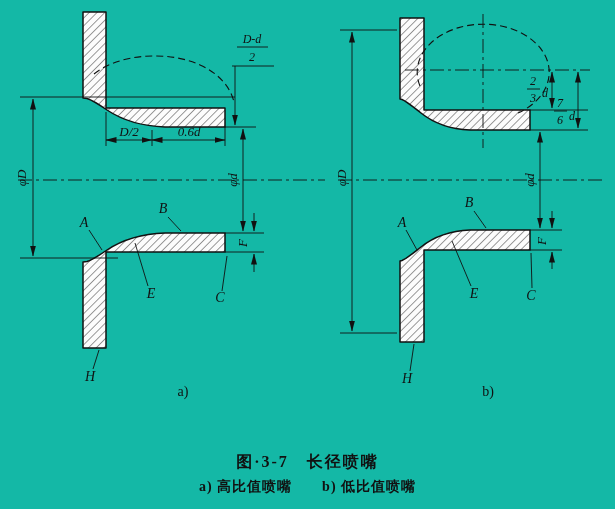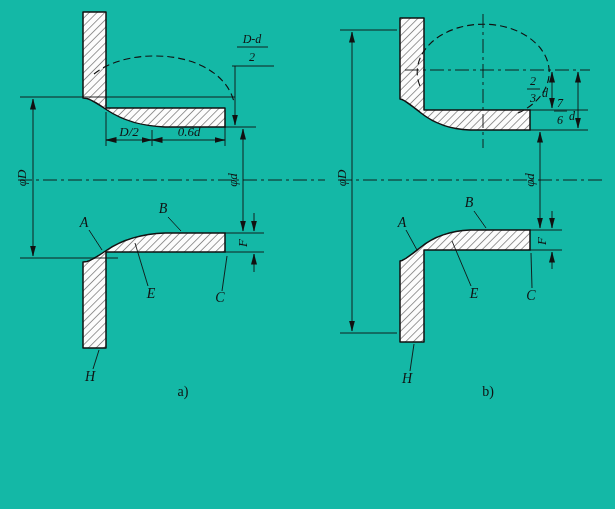--- a/index.html
+++ b/index.html
@@ -150,14 +150,16 @@
       <text class="pttxt" x="402" y="227" text-anchor="middle">A</text>
       <text class="pttxt" x="469" y="207" text-anchor="middle">B</text>
       <text class="pttxt" x="531" y="300" text-anchor="middle">C</text>
       <text class="pttxt" x="474" y="298" text-anchor="middle">E</text>
       <text class="pttxt" x="407" y="383" text-anchor="middle">H</text>
       <text class="sublbl" x="488" y="396" text-anchor="middle">b)</text>
     </g>
   </g>
 </svg>
 
+  <div class="caption title">图·3-7　长径喷嘴</div>
+  <div class="caption sub">a) 高比值喷嘴　　b) 低比值喷嘴</div>
 
 </div>
 
 </body></html>

